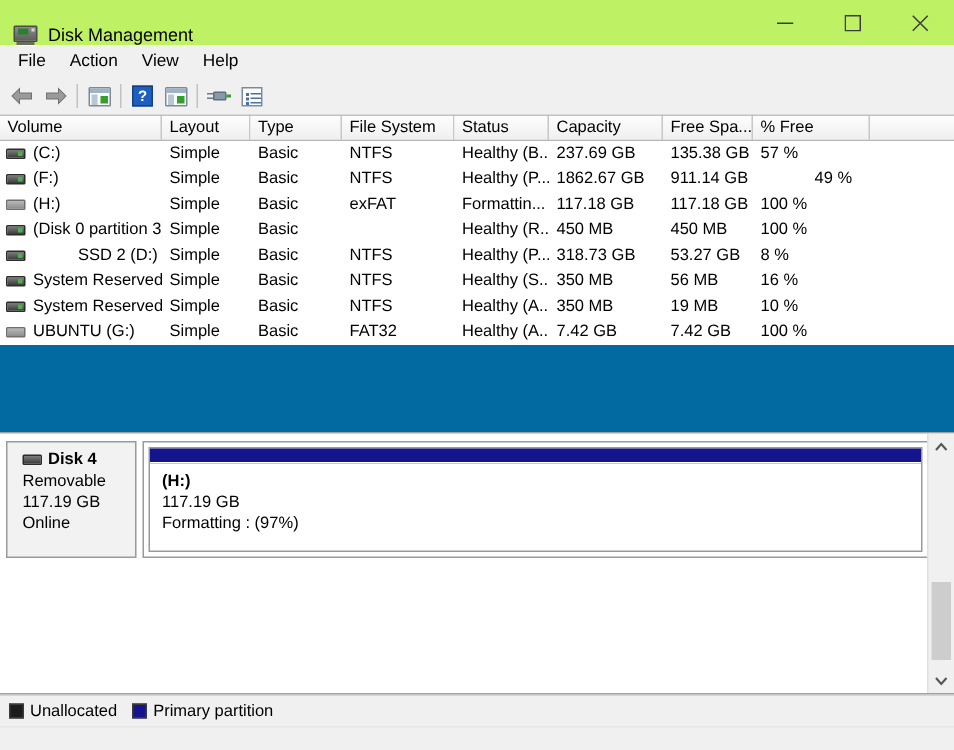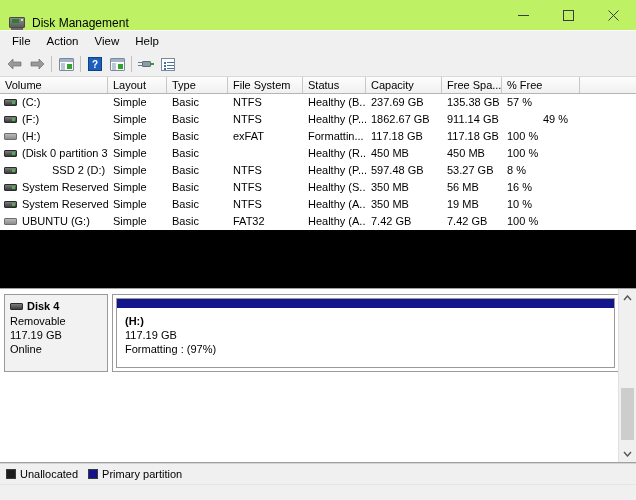--- a/index.html
+++ b/index.html
@@ -211,21 +211,21 @@
     width: 2px; height: 2px;
     background: #4a6fa5;
     display: block;
   }
   .list-ico b:nth-child(4) { top: 3px; }
   .list-ico b:nth-child(5) { top: 6px; }
   .list-ico b:nth-child(6) { top: 9px; }
 
   
   .volume-pane {
-    background: #000000;
+    background: #0369a1;
     flex: 0 0 auto;
     height: 211px;
     border-bottom: 1px solid #a0a0a0;
     position: relative;
     overflow: hidden;
   }
   .col-header {
     display: flex;
     height: 17px;
     background: #f0f0f0;
@@ -297,26 +297,26 @@
     position: absolute;
     left: 0; top: 0; right: 17px; bottom: 0;
     padding: 5px 0 0 4px;
     box-sizing: border-box;
   }
   .disk-row {
     display: flex;
     align-items: flex-start;
   }
   .disk-head {
-    width: 104px;
+    width: 87px;
     height: 78px;
     background: #f2f2f2;
     border: 1px solid #9a9a9a;
     box-sizing: border-box;
-    padding: 5px 4px 0 5px;
+    padding: 5px 4px 0 10px;
     flex: 0 0 auto;
   }
   .disk-head .dh-title {
     display: flex;
     align-items: center;
     font-weight: bold;
     font-size: 11px;
     margin-bottom: 2px;
   }
   .disk-head .dh-title .drive-ico { margin-right: 4px; }
@@ -567,21 +567,21 @@
         </div>
         <div class="vrow">
           <div class="vcell vol" style="width: 108px; gap: 30px;">
             <span class="drive-ico green"></span>
             <span>SSD 2 (D:)</span>
           </div>
           <div class="vcell" style="width: 59px;">Simple</div>
           <div class="vcell" style="width: 61px;">Basic</div>
           <div class="vcell" style="width: 75px;">NTFS</div>
           <div class="vcell" style="width: 63px;">Healthy (P...</div>
-          <div class="vcell" style="width: 76px;">597.48 GB</div>
+          <div class="vcell" style="width: 76px;">318.73 GB</div>
           <div class="vcell" style="width: 60px;">53.27 GB</div>
           <div class="vcell" style="width: 78px;">8 %</div>
         </div>
         <div class="vrow">
           <div class="vcell vol" style="width: 108px;">
             <span class="drive-ico green"></span>
             <span>System Reserved</span>
           </div>
           <div class="vcell" style="width: 59px;">Simple</div>
           <div class="vcell" style="width: 61px;">Basic</div>

